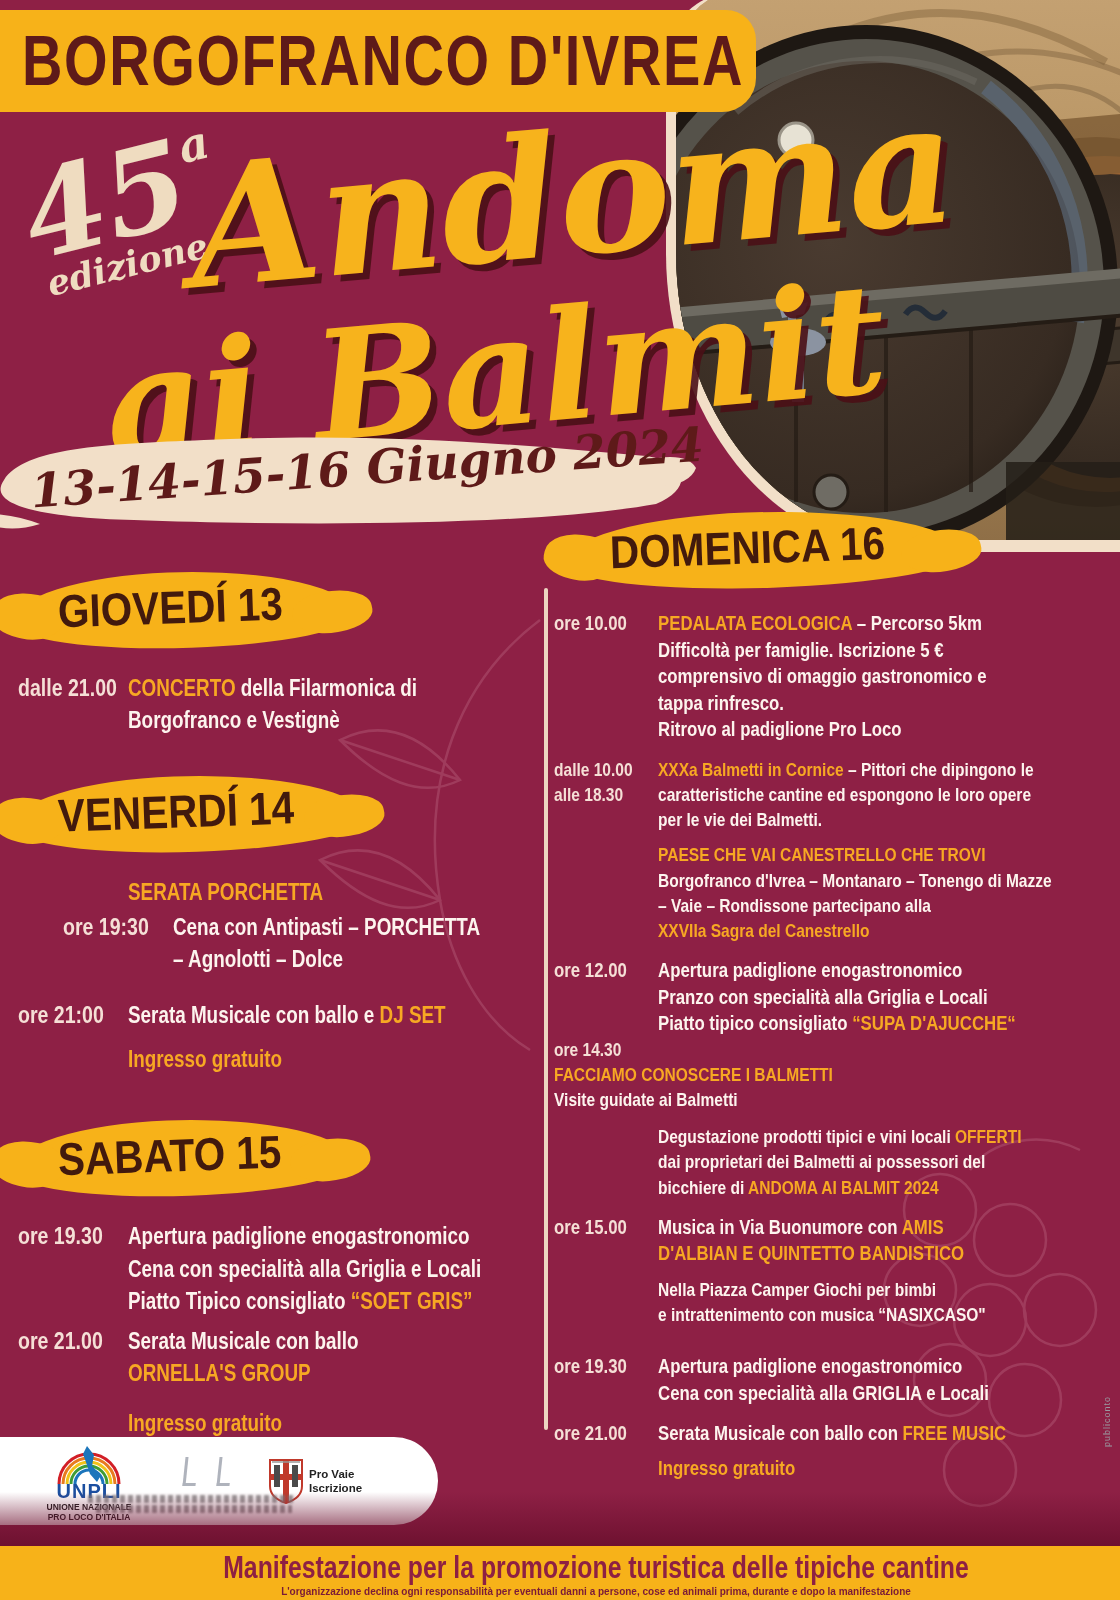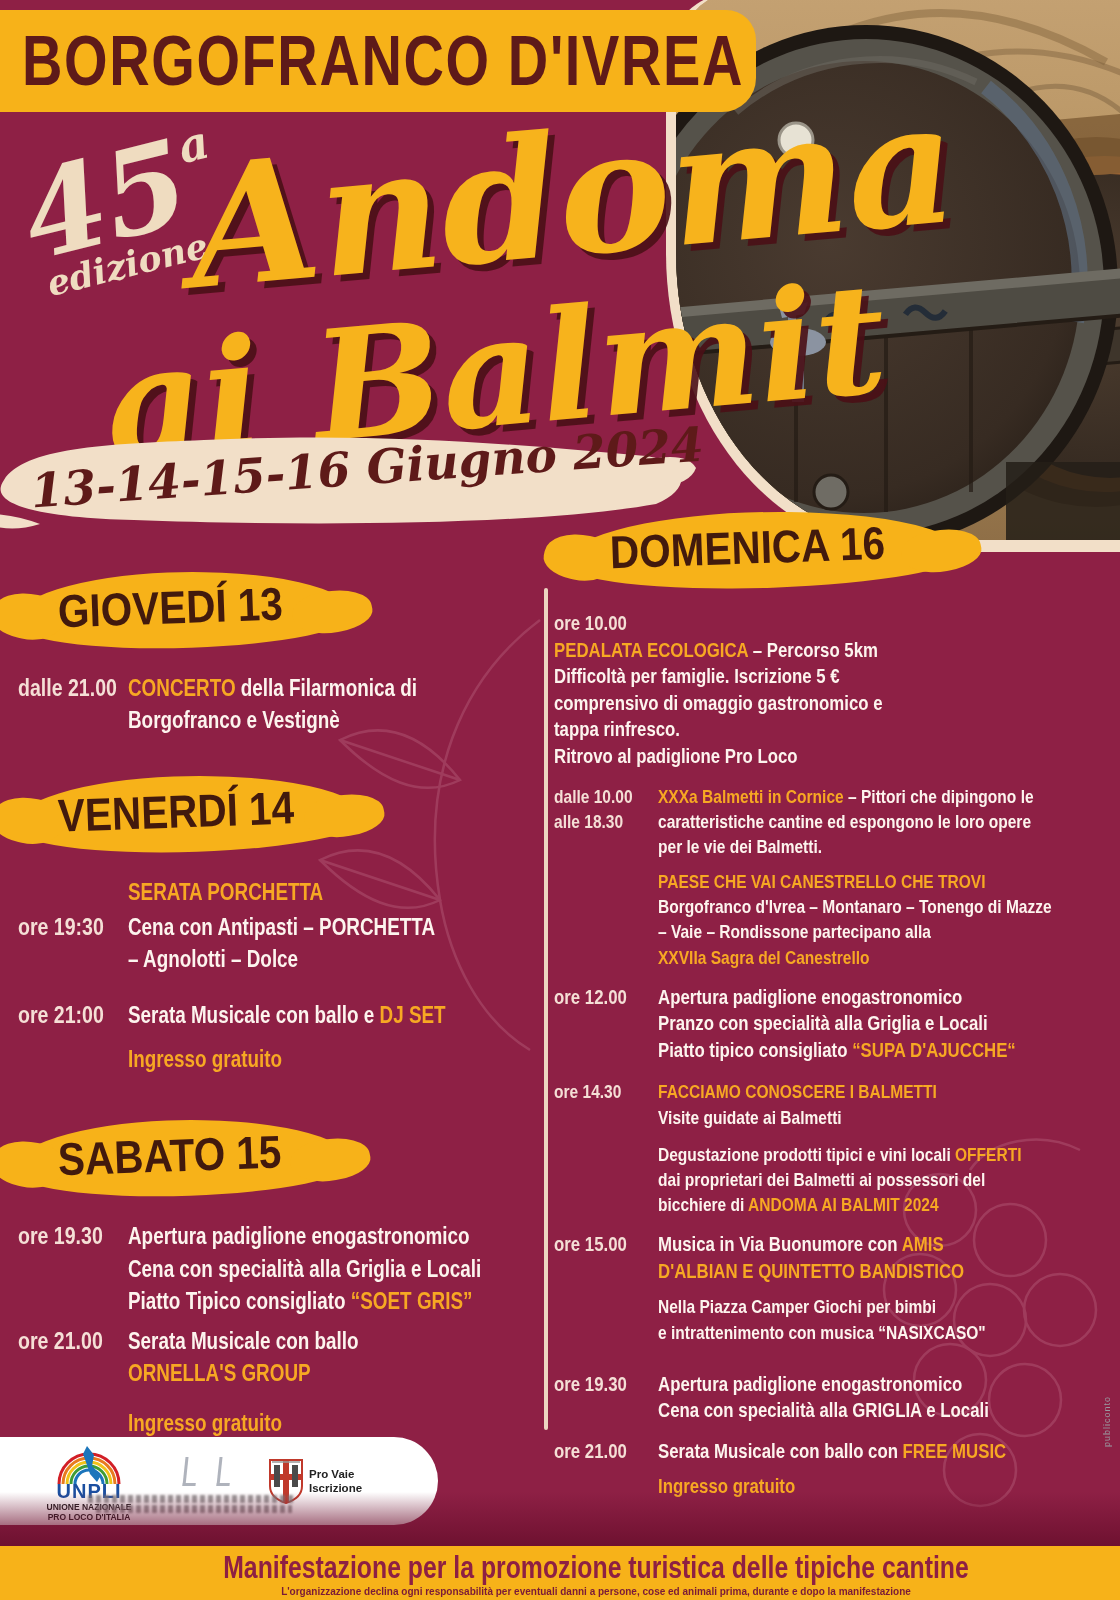--- a/index.html
+++ b/index.html
@@ -207,21 +207,21 @@
           <div class="elines">
             <div class="line"><span class="seg-g">CONCERTO </span><span class="seg-w">della Filarmonica di</span></div>
             <div class="line"><span class="seg-w">Borgofranco e Vestignè</span></div>
           </div>
         </div></section>
       <section class="day-section" style="margin-top: 40px;"><div class="brush"><span class="day-title">VENERDÍ 14</span></div><div class="event" style="margin-top: 0px;">
           <div class="etime"></div>
           <div class="elines">
             <div class="line"><span class="seg-g">SERATA PORCHETTA</span></div>
           </div>
-        </div><div class="event" style="margin-top: 2px;">
+        </div><div class="event" style="margin-top: 2px; margin-left: 45px;">
           <div class="etime">
             <div>ore 19:30</div>
           </div>
           <div class="elines">
             <div class="line"><span class="seg-w">Cena con Antipasti – PORCHETTA</span></div>
             <div class="line"><span class="seg-w">–  Agnolotti – Dolce</span></div>
           </div>
         </div><div class="event" style="margin-top: 24px;">
           <div class="etime">
             <div>ore 21:00</div>
@@ -253,21 +253,21 @@
             <div class="line"><span class="seg-g">ORNELLA'S GROUP</span></div>
           </div>
         </div><div class="event" style="margin-top: 18px;">
           <div class="etime"></div>
           <div class="elines">
             <div class="line"><span class="seg-g">Ingresso gratuito</span></div>
           </div>
         </div></section>
     </div>
   <div id="col-right" class="col">
-      <section class="day-section" style="margin-top: 0px;"><div class="brush"><span class="day-title">DOMENICA 16</span></div><div class="event" style="margin-top: 0px; flex-direction: column;">
+      <section class="day-section" style="margin-top: 0px;"><div class="brush"><span class="day-title">DOMENICA 16</span></div><div class="event" style="margin-top: 0px;">
           <div class="etime">
             <div>ore 10.00</div>
           </div>
           <div class="elines">
             <div class="line"><span class="seg-g">PEDALATA ECOLOGICA</span><span class="seg-w"> – Percorso 5km</span></div>
             <div class="line"><span class="seg-w">Difficoltà per famiglie. Iscrizione 5 €</span></div>
             <div class="line"><span class="seg-w">comprensivo di omaggio gastronomico e</span></div>
             <div class="line"><span class="seg-w">tappa rinfresco.</span></div>
             <div class="line"><span class="seg-w">Ritrovo al padiglione Pro Loco</span></div>
           </div>
@@ -291,21 +291,21 @@
           </div>
         </div><div class="event" style="margin-top: 14px;">
           <div class="etime">
             <div>ore 12.00</div>
           </div>
           <div class="elines">
             <div class="line"><span class="seg-w">Apertura padiglione enogastronomico</span></div>
             <div class="line"><span class="seg-w">Pranzo con specialità alla Griglia e Locali</span></div>
             <div class="line"><span class="seg-w">Piatto tipico consigliato </span><span class="seg-g">“SUPA D'AJUCCHE“</span></div>
           </div>
-        </div><div class="event sm" style="margin-top: 16px;">
+        </div><div class="event sm" style=" flex-direction: column;">
           <div class="etime">
             <div>ore 14.30</div>
           </div>
           <div class="elines">
             <div class="line"><span class="seg-g">FACCIAMO CONOSCERE I BALMETTI</span></div>
             <div class="line"><span class="seg-w">Visite guidate ai Balmetti</span></div>
           </div>
         </div><div class="event sm" style="margin-top: 12px;">
           <div class="etime"></div>
           <div class="elines">

